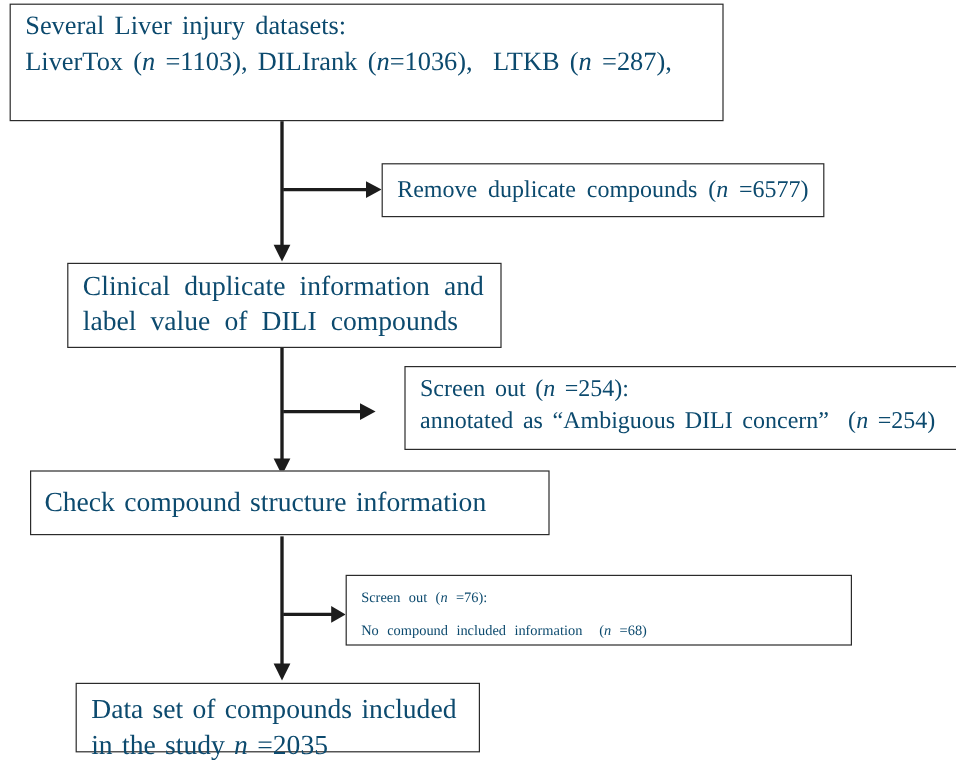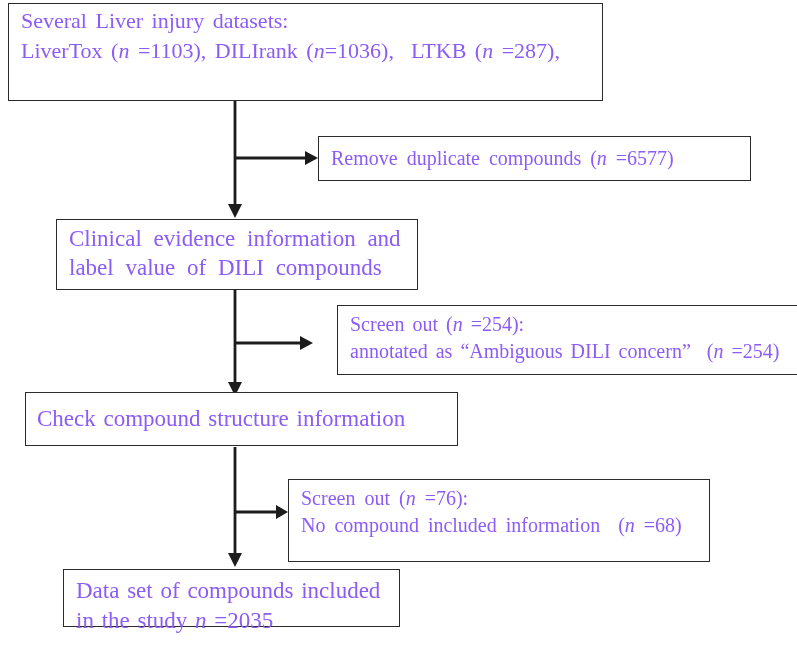--- a/index.html
+++ b/index.html
@@ -2,41 +2,41 @@
 <html><head>
 <meta charset="utf-8">
 <style>
   html, body { margin: 0; padding: 0; background: #ffffff; }
   .canvas {
     position: relative;
     width: 797px;
     height: 647px;
     background: #ffffff;
     font-family: "Liberation Serif", "DejaVu Serif", serif;
-    color: #8b5cf6;
+    color: #0c4a6e;
     overflow: hidden;
   }
   .box {
     position: absolute;
     box-sizing: border-box;
     border: 1.7px solid #2b2b2b;
     background: #ffffff;
   }
   .line { white-space: pre; }
   .it { font-style: italic; }
 
   
   .box-datasets {
     left: 8px; top: 3px; width: 595px; height: 98px;
     padding: 2px 8px 0 12px;
     font-size: 22px; line-height: 30px; word-spacing: 3px;
   }
   
   .box-remove {
-    left: 318px; top: 136px; width: 433px; height: 45px;
+    left: 318px; top: 136px; width: 369px; height: 45px;
     display: flex; align-items: center; padding-left: 12px;
     font-size: 20px; word-spacing: 4px;
   }
   
   .box-clinical {
     left: 56px; top: 219px; width: 362px; height: 71px;
     padding: 4px 6px 0 12px;
     font-size: 23px; line-height: 29px; word-spacing: 6px;
   }
   
@@ -46,23 +46,23 @@
     font-size: 20px; line-height: 27px; word-spacing: 3px; margin-left: 24px;
   }
   
   .box-check {
     left: 25px; top: 392px; width: 433px; height: 54px;
     display: flex; align-items: center; padding-left: 11px;
     font-size: 23px; word-spacing: 2px; text-align: center;
   }
   
   .box-structure {
-    left: 288px; top: 479px; width: 422px; height: 83px;
+    left: 288px; top: 479px; width: 422px; height: 59px;
     padding: 5px 6px 0 12px;
-    font-size: 20px; line-height: 27px; word-spacing: 4px;
+    font-size: 12px; line-height: 27px; word-spacing: 4px;
   }
   
   .box-final {
     left: 63px; top: 569px; width: 337px; height: 58px;
     padding: 6px 6px 0 12px;
     font-size: 23px; line-height: 30px; word-spacing: 2px;
   }
 
   .connectors {
     position: absolute;
@@ -101,21 +101,21 @@
   <div class="box box-datasets">
     <div class="line">Several Liver injury datasets:</div>
     <div class="line"><span>LiverTox (</span><span class="it">n</span><span> =1103), DILIrank (</span><span class="it">n</span><span>=1036),  LTKB (</span><span class="it">n</span><span> =287),</span></div>
   </div>
 
   <div class="box box-remove">
     <div class="line"><span>Remove duplicate compounds (</span><span class="it">n</span><span> =6577)</span></div>
   </div>
 
   <div class="box box-clinical">
-    <div class="line">Clinical evidence information and</div>
+    <div class="line">Clinical duplicate information and</div>
     <div class="line">label value of DILI compounds</div>
   </div>
 
   <div class="box box-ambiguous">
     <div class="line"><span>Screen out (</span><span class="it">n</span><span> =254):</span></div>
     <div class="line"><span>annotated as “Ambiguous DILI concern”  (</span><span class="it">n</span><span> =254)</span></div>
   </div>
 
   <div class="box box-check">
     <div class="line">Check compound structure information</div>

